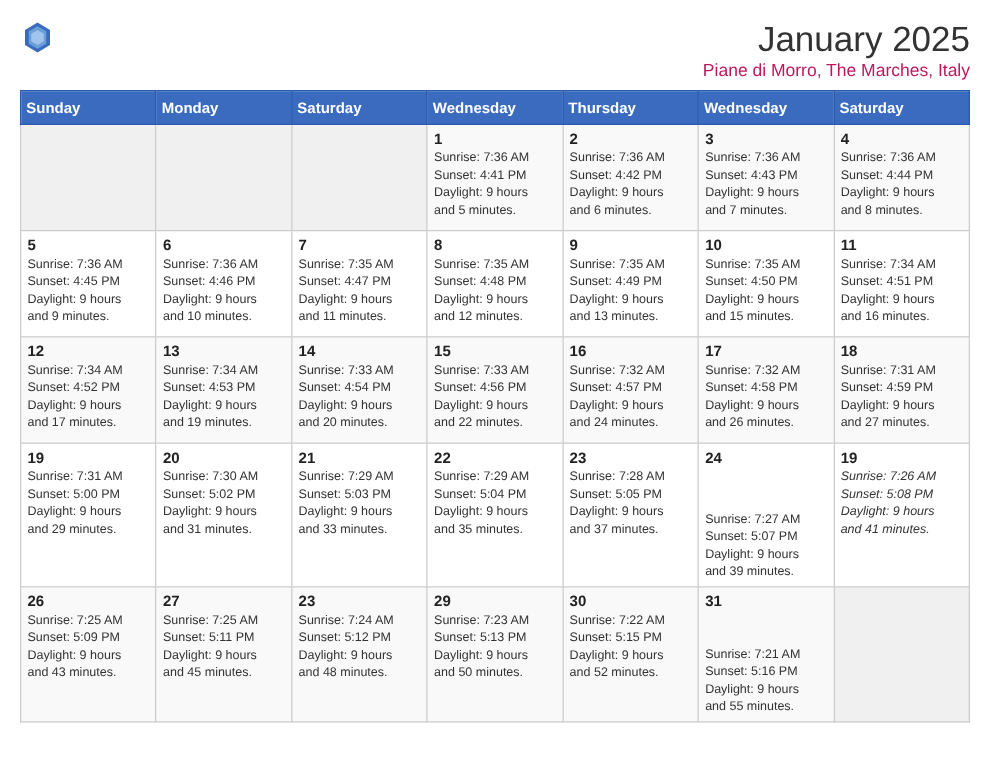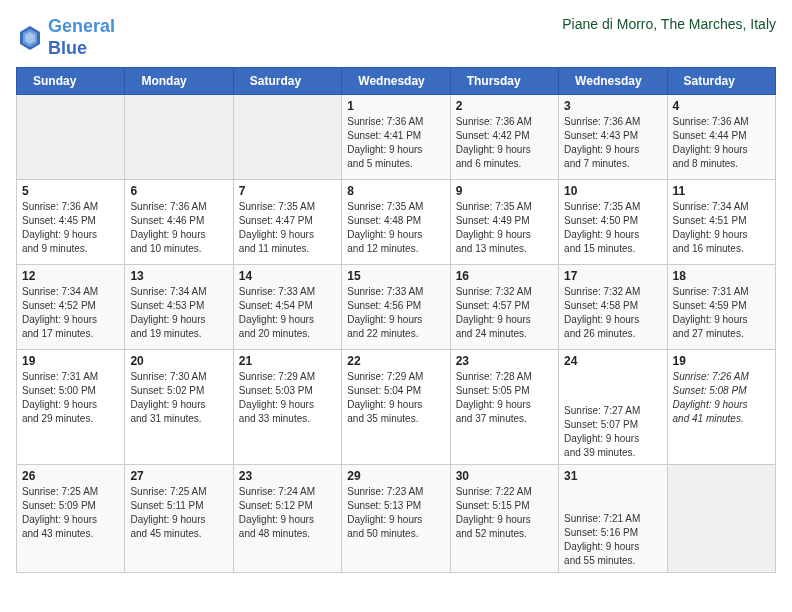--- a/index.html
+++ b/index.html
@@ -37,31 +37,31 @@
     .title-block {
       text-align: right;
     }
     .month-title {
       font-size: 28px;
       color: #333;
       font-weight: normal;
     }
     .subtitle {
       font-size: 14px;
-      color: #14532d;
+      color: #be185d;
     }
     table {
       width: 100%;
       border-collapse: collapse;
       font-size: 11px;
     }
     thead tr th {
       background-color: #3a6bbf;
       color: #fff;
-      padding: 6px 16px;
+      padding: 6px 4px;
       text-align: left;
       font-size: 12px;
       font-weight: bold;
       border: 1px solid #2a5aaf;
     }
     tbody tr td {
       border: 1px solid #ccc;
       padding: 4px 5px;
       vertical-align: top;
       width: 108px;
@@ -91,26 +91,23 @@
 </head>
 <body>
 
 <div class="header">
   <div class="logo">
     <svg class="logo-icon" viewBox="0 0 28 28">
       <polygon points="14,2 24,8 24,20 14,26 4,20 4,8" fill="#3a6bbf"></polygon>
       <polygon points="14,5 21,9 21,19 14,23 7,19 7,9" fill="#6a9fd8"></polygon>
       <polygon points="14,8 19,11 19,17 14,20 9,17 9,11" fill="#a0c4ee"></polygon>
     </svg>
-    <div class="logo-text">
-      <div><span>General</span></div>
-      <div><span style="color:#3a6bbf">Blue</span></div>
-    </div>
   </div>
   <div class="title-block">
+    <div class="month-title">January 2025</div>
     <div class="subtitle">Piane di Morro, The Marches, Italy</div>
   </div>
 </div>
 
 <table>
   <thead>
     <tr id="dow-row">
         <th>Sunday</th>
         <th>Monday</th>
         <th>Saturday</th>

